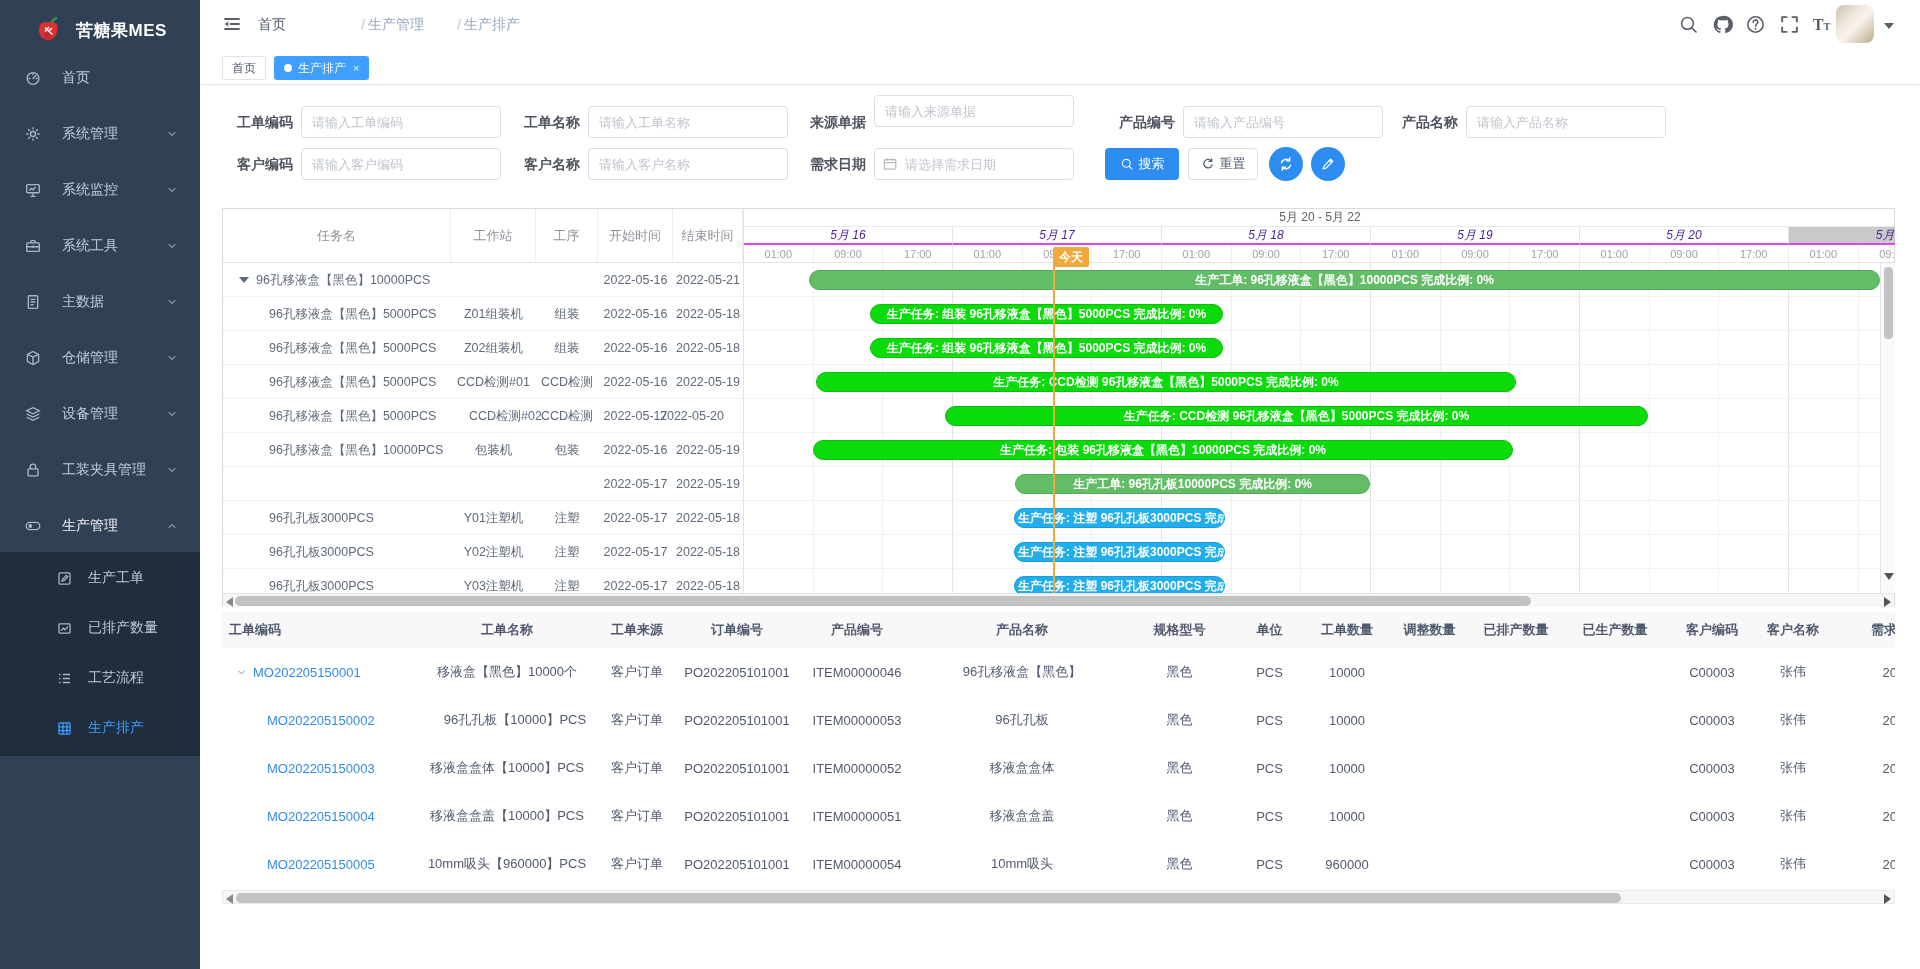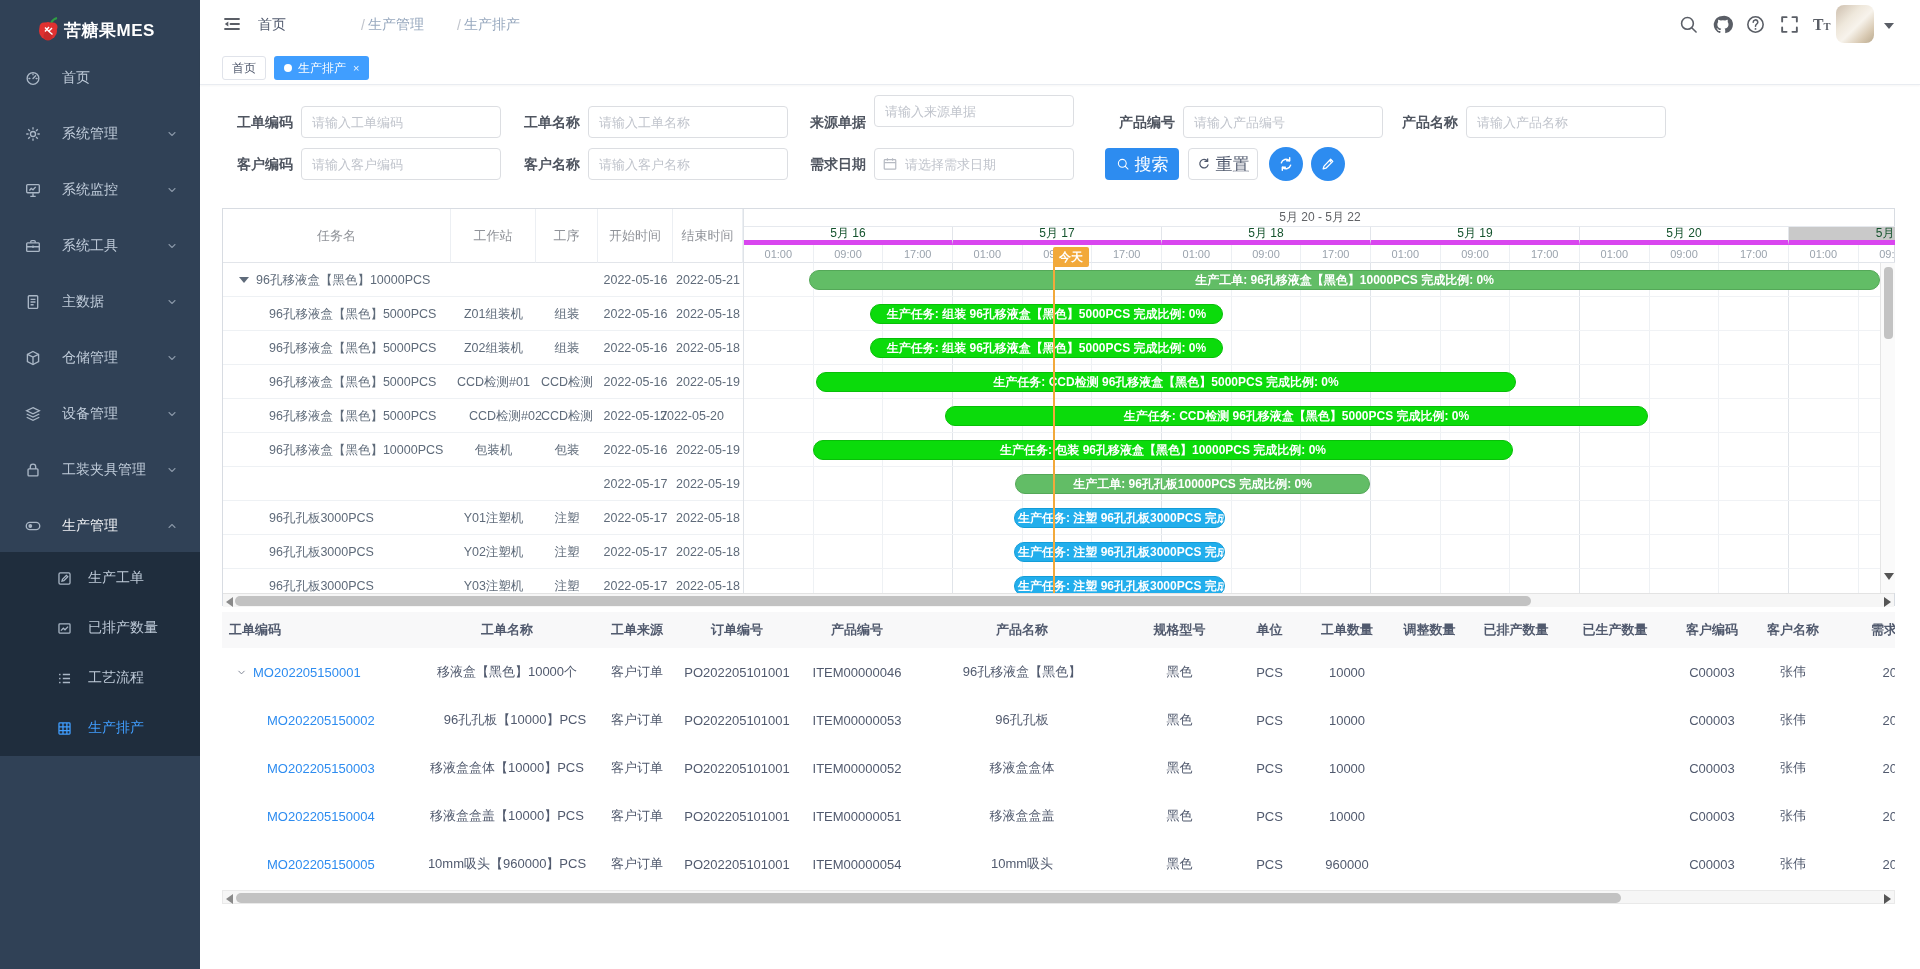--- a/index.html
+++ b/index.html
@@ -1,21 +1,21 @@
 <!DOCTYPE html>
 <html><head>
 <meta charset="utf-8">
 <style>
   html,body{margin:0;padding:0;background:#fff;font-family:"Liberation Sans","DejaVu Sans",sans-serif;}
   #app{position:relative;width:1920px;height:969px;overflow:hidden;background:#fff;}
   
   #sidebar{position:absolute;left:0;top:0;width:200px;height:969px;background:#304156;}
   .logo{position:absolute;left:0;top:0;width:200px;height:60px;display:flex;align-items:center;}
   .logo-icon{margin-left:34px;width:30px;height:30px;}
-  .logo-title{color:#fff;font-size:17px;font-weight:bold;letter-spacing:.5px;}
+  .logo-title{margin-left:12px;color:#fff;font-size:17px;font-weight:bold;letter-spacing:.5px;}
   .menu-item{position:absolute;left:0;width:200px;height:50px;display:flex;align-items:center;color:#bfcbd9;font-size:14px;cursor:pointer;}
   .menu-item .mi-icon{position:absolute;left:24px;width:18px;height:18px;color:#aab7c6;}
   .menu-item .mi-label{position:absolute;left:62px;white-space:nowrap;}
   .menu-item .mi-arrow{position:absolute;right:22px;width:12px;height:12px;color:#8795a5;}
   .submenu-bg{position:absolute;left:0;top:552px;width:200px;height:204px;background:#1f2d3d;}
   .sub-item{position:absolute;left:0;width:200px;height:50px;display:flex;align-items:center;color:#bfcbd9;font-size:14px;cursor:pointer;}
   .sub-item .mi-icon{position:absolute;left:56px;width:17px;height:17px;color:#aab7c6;}
   .sub-item .mi-label{position:absolute;left:88px;}
   .sub-item.active,.sub-item.active .mi-icon{color:#409EFF;}
   
@@ -32,38 +32,38 @@
   .tag{position:absolute;top:7px;height:24px;display:flex;align-items:center;border:1px solid #e0e3ea;background:#fff;color:#515a6e;font-size:12px;padding:0 9px;border-radius:3px;cursor:pointer;box-sizing:border-box;}
   .tag.active{border-color:transparent;color:#fff;}
   .tag .dot{width:8px;height:8px;border-radius:50%;background:#fff;margin-right:6px;}
   .tag .close{margin-left:7px;font-size:11px;opacity:.9;}
   
   .f-label{position:absolute;width:90px;text-align:right;font-size:14px;font-weight:bold;color:#4f5560;line-height:32px;white-space:nowrap;}
   .f-input{position:absolute;width:200px;height:32px;box-sizing:border-box;border:1px solid #dcdee2;border-radius:4px;font-size:13px;color:#515a6e;padding:0 10px;outline:none;background:#fff;font-family:inherit;}
   .f-input::placeholder{color:#c0c4cc;}
   .f-input.with-icon{padding-left:30px;}
   .cal-icon{position:absolute;width:16px;height:16px;color:#b6bac2;pointer-events:none;}
-  .btn{position:absolute;height:32px;border-radius:4px;font-size:17px;display:flex;align-items:center;justify-content:center;cursor:pointer;box-sizing:border-box;gap:5px;}
+  .btn{position:absolute;height:32px;border-radius:4px;font-size:13px;display:flex;align-items:center;justify-content:center;cursor:pointer;box-sizing:border-box;gap:5px;}
   .btn .bicon{width:14px;height:14px;}
   .btn-primary{color:#fff;border:none;}
   .btn-plain{background:#fff;border:1px solid #dcdee2;color:#515a6e;}
   .btn-circle{position:absolute;width:34px;height:34px;border-radius:50%;color:#fff;display:flex;align-items:center;justify-content:center;cursor:pointer;}
   .btn-circle .bicon{width:16px;height:16px;}
   
   #gantt{position:absolute;left:222px;top:208px;width:1673px;height:398px;border:1px solid #d8dce2;box-sizing:border-box;background:#fff;}
   .g-left{position:absolute;left:0;top:0;width:520px;height:384px;}
   .g-lheader{position:absolute;left:0;top:0;height:54px;border-bottom:1px solid #e2e5ea;box-sizing:border-box;display:flex;align-items:center;justify-content:center;color:#909399;font-size:13px;border-right:1px solid #eceff3;}
   .g-lrow{position:absolute;left:0;width:520px;height:34px;border-bottom:1px solid #eef1f4;box-sizing:border-box;}
   .g-cell{position:absolute;top:0;height:34px;display:flex;align-items:center;justify-content:center;font-size:12.5px;color:#5f6b7a;overflow:hidden;white-space:nowrap;}
   .g-cell.name{justify-content:flex-start;}
   .g-arrow{width:0;height:0;border-left:5px solid transparent;border-right:5px solid transparent;border-top:6px solid #5f6b7a;margin-right:7px;flex:none;}
   .g-tl{position:absolute;left:520px;top:0;width:1152px;height:384px;overflow:hidden;border-left:1px solid #dfe3e8;box-sizing:border-box;}
   .g-band{position:absolute;left:0;width:1152px;box-sizing:border-box;}
   .g-band1{top:0;height:18px;border-bottom:1px solid #e6e9ee;display:flex;align-items:center;justify-content:center;font-size:12px;color:#606266;}
-  .g-day{position:absolute;top:18px;height:18px;border-right:1px solid #e2e5ea;border-bottom:5px solid #d946ef;display:flex;align-items:center;justify-content:center;font-size:12px;color:#14532d;box-sizing:border-box;background:#fff;}
+  .g-day{position:absolute;top:18px;height:18px;border-right:1px solid #e2e5ea;border-bottom:2px solid #d946ef;display:flex;align-items:center;justify-content:center;font-size:12px;color:#4c1d95;box-sizing:border-box;background:#fff;font-style:italic;}
   .g-tick{position:absolute;top:36px;height:18px;border-right:1px solid #eceff3;border-bottom:1px solid #e2e5ea;display:flex;align-items:center;justify-content:center;font-size:11px;color:#9aa3ad;box-sizing:border-box;}
   .g-body{position:absolute;left:0;top:54px;width:1152px;height:330px;
     background-image:
       repeating-linear-gradient(to bottom,transparent 0,transparent 33px,#f0f2f5 33px,#f0f2f5 34px),
       repeating-linear-gradient(to right,transparent 0,transparent 207.67px,#e0e4e9 207.67px,#e0e4e9 209px),
       repeating-linear-gradient(to right,transparent 0,transparent 68.67px,#eef1f4 68.67px,#eef1f4 69.67px);}
   .g-bar{position:absolute;height:20px;border-radius:10px;color:#fff;font-size:12px;font-weight:bold;display:flex;align-items:center;justify-content:center;white-space:nowrap;overflow:hidden;box-sizing:border-box;cursor:pointer;}
   .g-bar.left{justify-content:flex-start;padding-left:3px;}
   #today-line{position:absolute;width:2px;z-index:5;}
   .g-vscroll{position:absolute;top:54px;width:16px;height:330px;background:#fafafa;border-left:1px solid #e5e5e5;box-sizing:border-box;}

